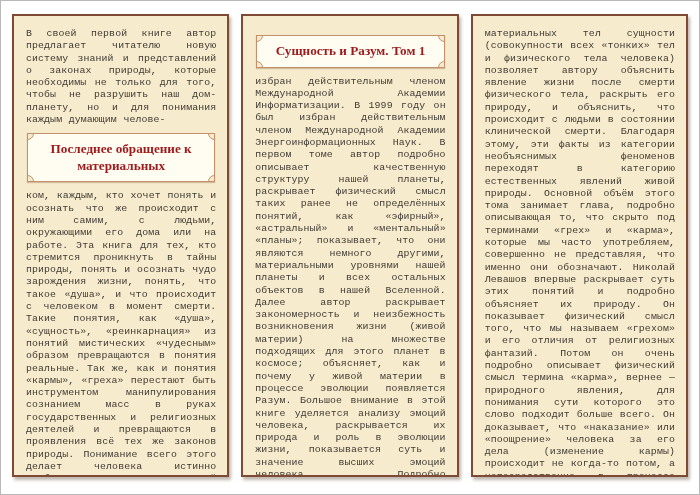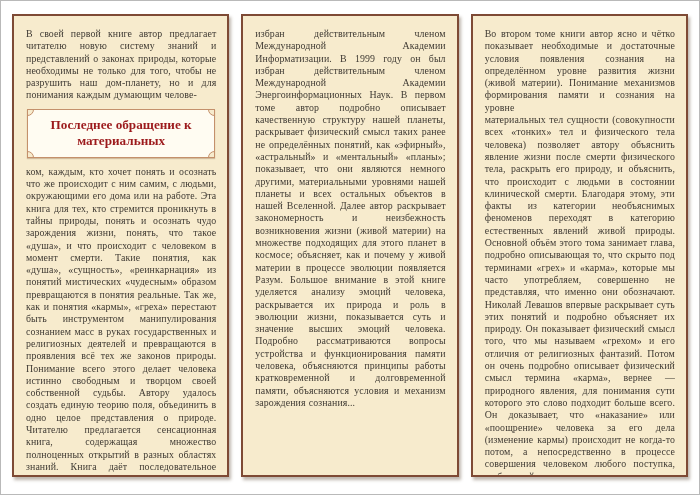--- a/index.html
+++ b/index.html
@@ -27,20 +27,21 @@
     padding:12px 11px 10px 12px;
     overflow:hidden;
   }
   .body-text{
     font-size:9.9px;
     line-height:12.3px;
     color:#3f3a33;
     text-align:justify;
     letter-spacing:0.1px;
     word-spacing:0.5px;
+    font-family:Liberation Mono, monospace;
   }
   .plaque{
     position:relative;
     margin:7px 1px 8px 1px;
     background:#fffcf2;
     border:1px solid #c4906b;
     box-shadow:0 1px 1px rgba(140,100,70,0.35);
     padding:7px 8px;
     overflow:hidden;
   }
@@ -76,22 +77,28 @@
         <span class="notch tl"></span>
         <span class="notch tr"></span>
         <span class="notch bl"></span>
         <span class="notch br"></span>
         <div class="plaque-title">Последнее обращение к материальных</div>
       </div>
       <div class="body-text">ком, каждым, кто хочет понять и осознать что же происходит с ним самим, с людьми, окружающими его дома или на работе. Эта книга для тех, кто стремится проникнуть в тайны природы, понять и осознать чудо зарождения жизни, понять, что такое «душа», и что происходит с человеком в момент смерти. Такие понятия, как «душа», «сущность», «реинкарнация» из понятий мистических «чудесным» образом превращаются в понятия реальные. Так же, как и понятия «кармы», «греха» перестают быть инструментом манипулирования сознанием масс в руках государственных и религиозных деятелей и превращаются в проявления всё тех же законов природы. Понимание всего этого делает человека истинно свободным и творцом своей собственной судьбы. Автору удалось создать единую теорию поля, объединить в одно целое представления о природе. Читателю предлагается сенсационная книга, содержащая множество полноценных открытий в разных областях знаний. Книга даёт последовательное изложение основополагающих вопросов мироздания — от образования планет и галактических систем до появления и развития разных форм жизни, как элементарных, так и высших...</div>
     </div>
 
     <div class="panel">
+      <div class="plaque">
+        <span class="notch tl"></span>
+        <span class="notch tr"></span>
+        <span class="notch bl"></span>
+        <span class="notch br"></span>
+        <div class="plaque-title">Сущность и Разум. Том 1</div>
+      </div>
       <div class="body-text">избран действительным членом Международной Академии Информатизации. В 1999 году он был избран действительным членом Международной Академии Энергоинформационных Наук. В первом томе автор подробно описывает качественную структуру нашей планеты, раскрывает физический смысл таких ранее не определённых понятий, как «эфирный», «астральный» и «ментальный» «планы»; показывает, что они являются немного другими, материальными уровнями нашей планеты и всех остальных объектов в нашей Вселенной. Далее автор раскрывает закономерность и неизбежность возникновения жизни (живой материи) на множестве подходящих для этого планет в космосе; объясняет, как и почему у живой материи в процессе эволюции появляется Разум. Большое внимание в этой книге уделяется анализу эмоций человека, раскрывается их природа и роль в эволюции жизни, показывается суть и значение высших эмоций человека. Подробно рассматриваются вопросы устройства и функционирования памяти человека, объясняются принципы работы кратковременной и долговременной памяти, объясняются условия и механизм зарождения сознания...</div>
     </div>
 
     <div class="panel">
-      <div class="body-text">Во втором томе книги автор ясно и чётко показывает необходимые и достаточные условия появления сознания на определённом уровне развития жизни (живой материи). Понимание механизмов формирования памяти и сознания на уровне</div>
       <div class="body-text">материальных тел сущности (совокупности всех «тонких» тел и физического тела человека) позволяет автору объяснить явление жизни после смерти физического тела, раскрыть его природу, и объяснить, что происходит с людьми в состоянии клинической смерти. Благодаря этому, эти факты из категории необъяснимых феноменов переходят в категорию естественных явлений живой природы. Основной объём этого тома занимает глава, подробно описывающая то, что скрыто под терминами «грех» и «карма», которые мы часто употребляем, совершенно не представляя, что именно они обозначают. Николай Левашов впервые раскрывает суть этих понятий и подробно объясняет их природу. Он показывает физический смысл того, что мы называем «грехом» и его отличия от религиозных фантазий. Потом он очень подробно описывает физический смысл термина «карма», вернее — природного явления, для понимания сути которого это слово подходит больше всего. Он доказывает, что «наказание» или «поощрение» человека за его дела (изменение кармы) происходит не когда-то потом, а непосредственно в процессе совершения человеком любого поступка, любого действия...</div>
     </div>
 
   </div>
 </div>
 
 </body></html>

